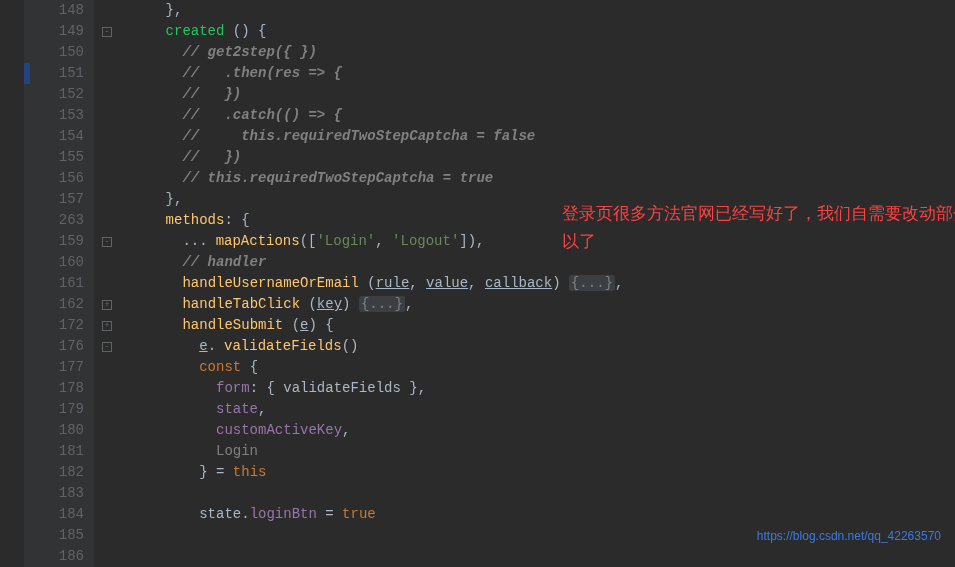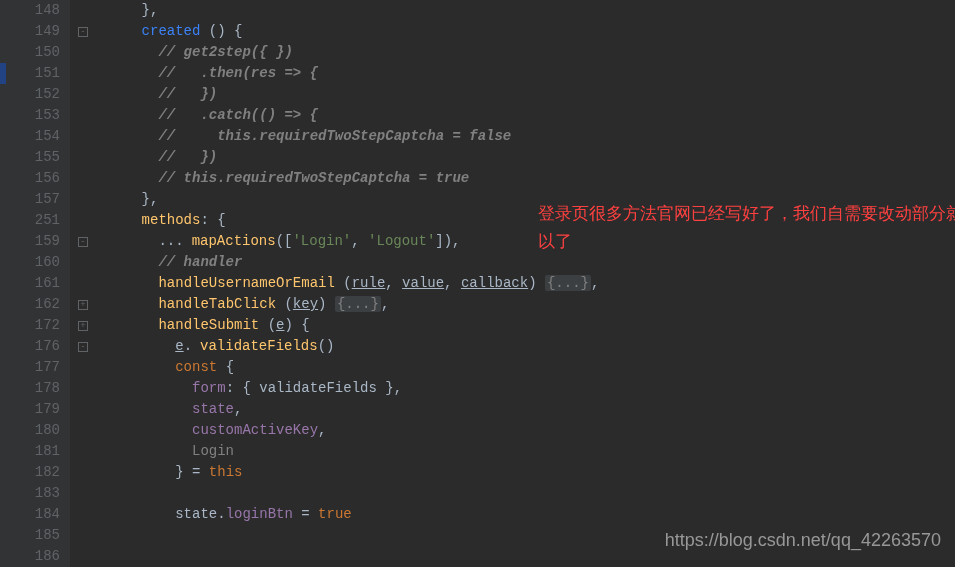--- a/index.html
+++ b/index.html
@@ -14,20 +14,21 @@
       color: #a9b7c6;
       width: 955px;
       height: 567px;
       overflow: hidden;
       position: relative;
       font-style: normal;
     }
     .editor-container {
       display: flex;
       height: 100%;
+      margin-left: 24px;
     }
     .gutter {
       background: #313335;
       min-width: 56px;
       text-align: right;
       padding-right: 10px;
       padding-left: 12px;
       color: #606366;
       user-select: none;
       font-size: 14px;
@@ -73,39 +74,39 @@
     .string { color: #6a8759; }
     .method-name { color: #ffc66d; }
     .fn-call { color: #ffc66d; padding-left: 8px; }
     .param { color: #a9b7c6; text-decoration: underline; }
     .punct { color: #a9b7c6; }
     .ident { color: #a9b7c6; }
     .prop { color: #9876aa; }
     .this { color: #cc7832; }
     .bool { color: #cc7832; text-align: center; }
     .folded-bg { background: #3c3f41; border-radius: 2px; padding: 0 2px; color: #808080; }
-    .created-kw { color: #3b82f6; }
+    .created-kw { color: #22c55e; }
     .methods-kw { color: #ffc66d; }
     .annotation-overlay {
       position: absolute;
       color: #ff4040;
       font-family: 'Microsoft YaHei', sans-serif;
       font-size: 17px;
       line-height: 28px;
       left: 438px;
       top: 200px;
       width: 500px;
       pointer-events: none;
     }
     .watermark {
       position: absolute;
-      bottom: 16px;
+      bottom: 24px;
       right: 14px;
-      color: #a3a3a3;
-      font-size: 18px;
+      color: #3b82f6;
+      font-size: 12px;
       font-family: Arial, sans-serif;
       opacity: 0.9;
     }
     .breakpoint-active {
       background: #214283;
       width: 6px;
       height: 21px;
     }
   </style>
 </head>
@@ -120,21 +121,21 @@
     <div class="gutter-line">148</div>
     <div class="gutter-line">149</div>
     <div class="gutter-line">150</div>
     <div class="gutter-line">151</div>
     <div class="gutter-line">152</div>
     <div class="gutter-line">153</div>
     <div class="gutter-line">154</div>
     <div class="gutter-line">155</div>
     <div class="gutter-line">156</div>
     <div class="gutter-line">157</div>
-    <div class="gutter-line">251</div>
+    <div class="gutter-line">263</div>
     <div class="gutter-line">159</div>
     <div class="gutter-line">160</div>
     <div class="gutter-line">161</div>
     <div class="gutter-line">162</div>
     <div class="gutter-line">172</div>
     <div class="gutter-line">176</div>
     <div class="gutter-line">177</div>
     <div class="gutter-line">178</div>
     <div class="gutter-line">179</div>
     <div class="gutter-line">180</div>

